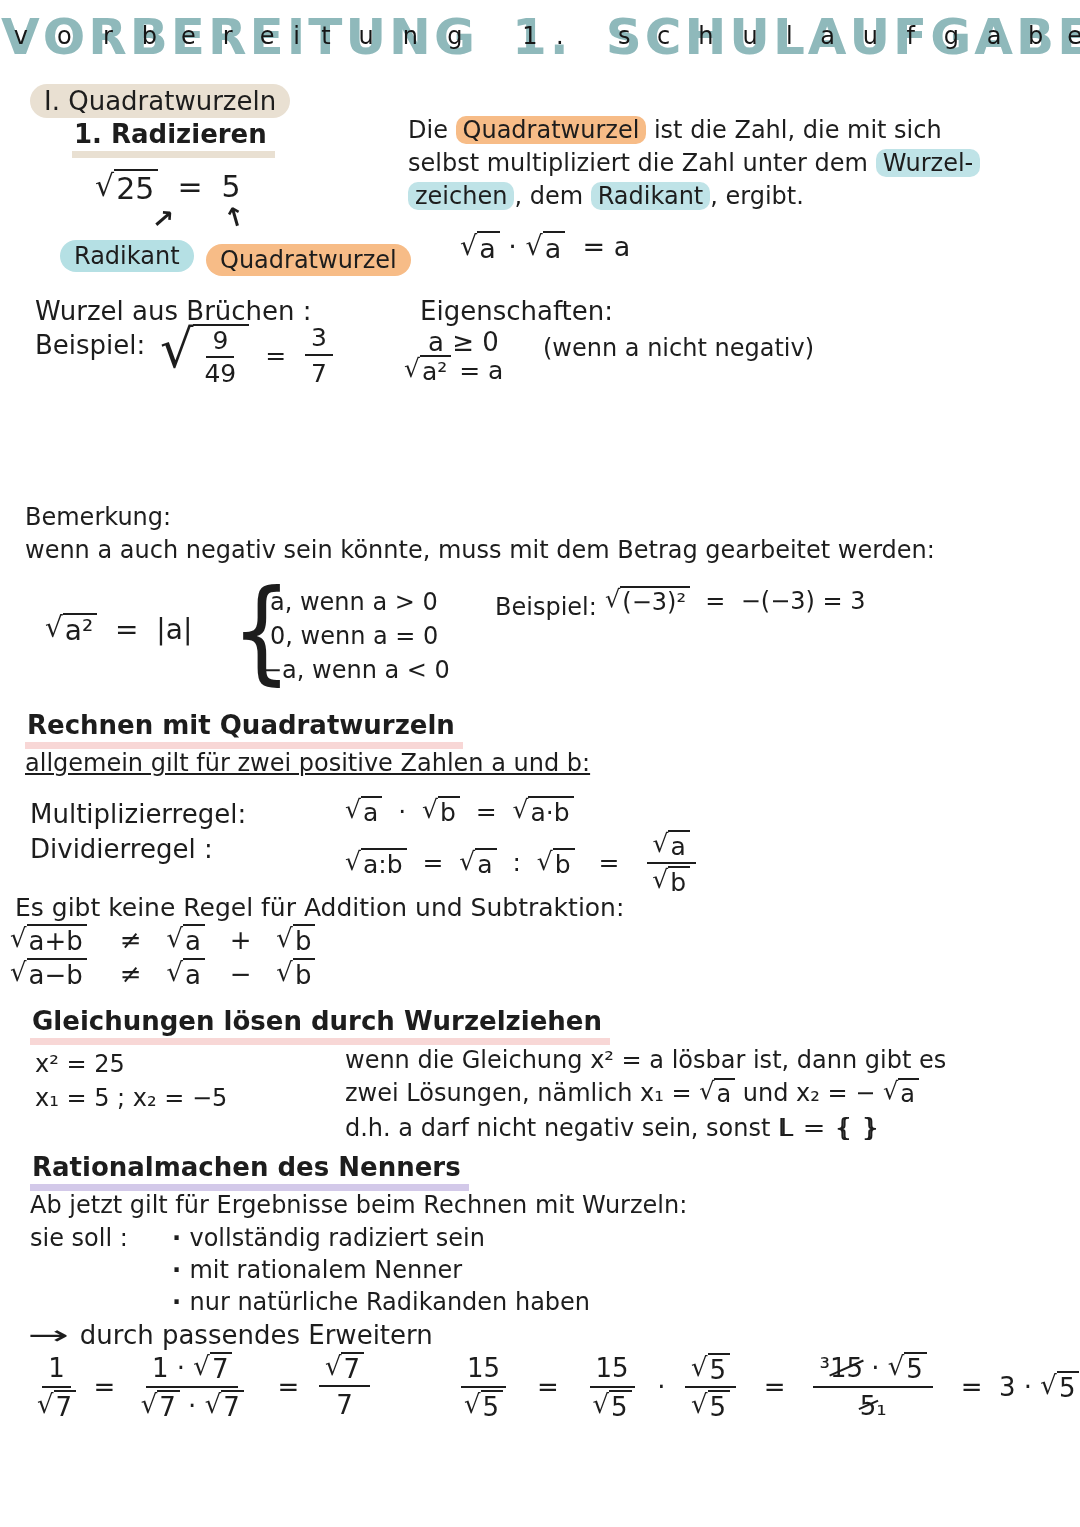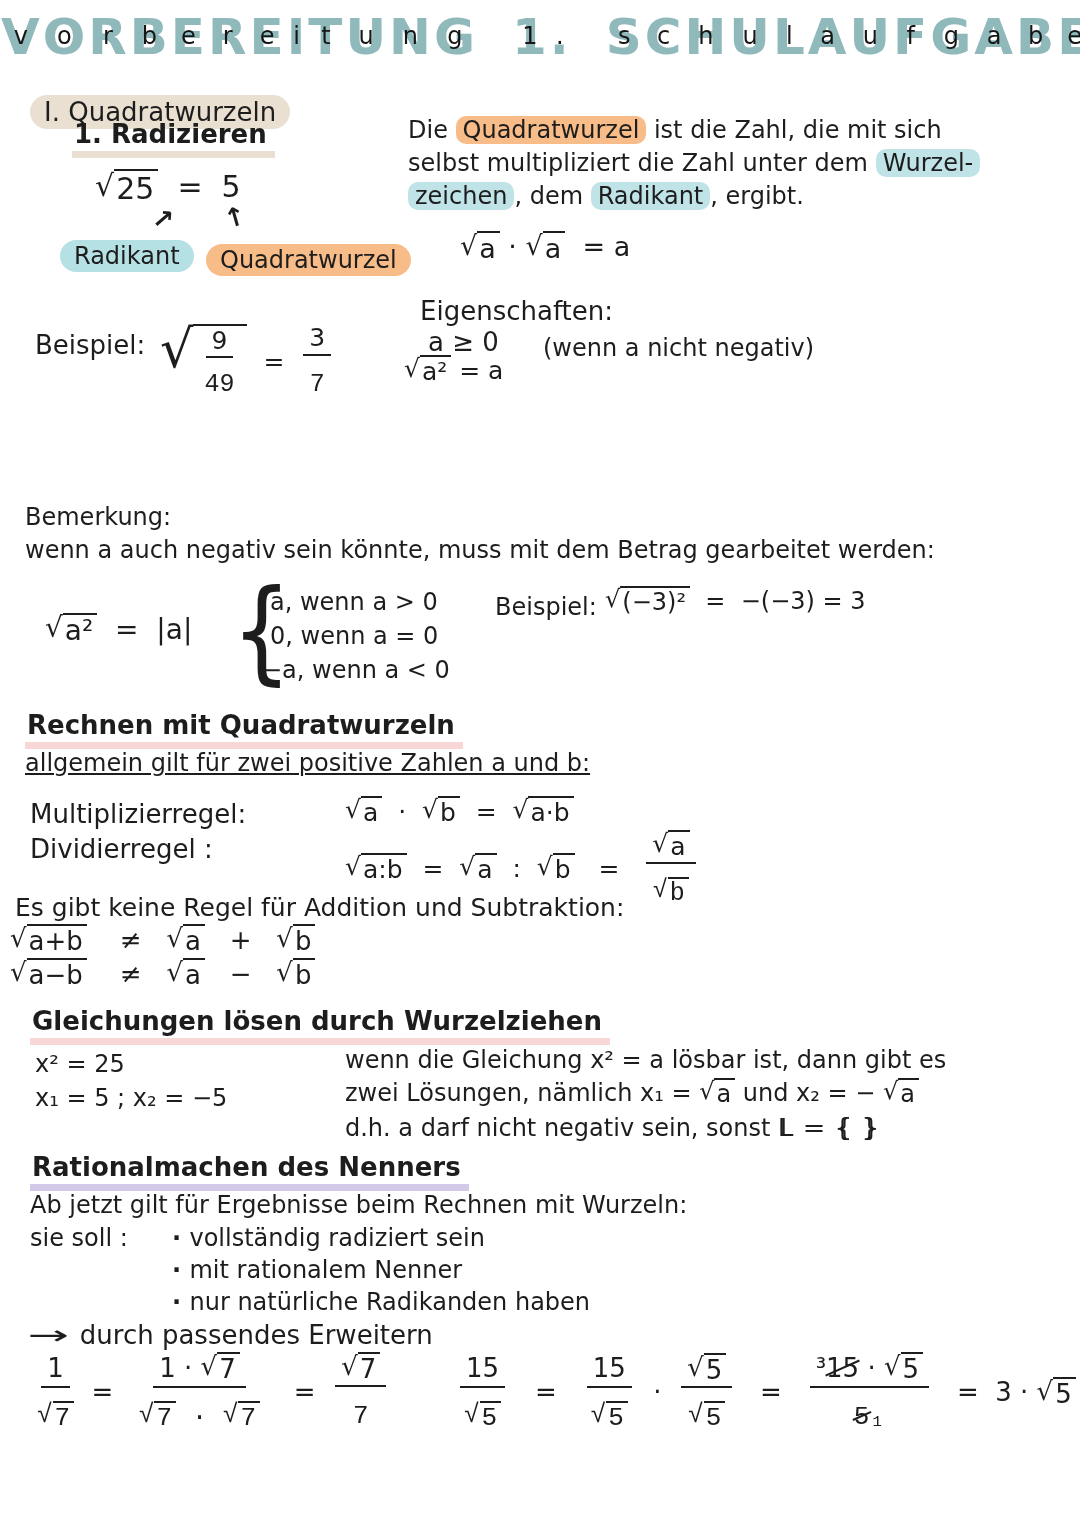--- a/index.html
+++ b/index.html
@@ -7,39 +7,39 @@
         font-family:"DejaVu Sans",sans-serif;color:#1d1d1d;}
   .abs{position:absolute;}
   .title-row{position:absolute;top:8px;left:0;width:100%;text-align:center;white-space:nowrap;}
   .bub{position:relative;display:inline-block;margin:0 1px;}
   .bub .big{font-size:50px;font-weight:bold;color:#8fb9bb;letter-spacing:1px;}
   .bub .sm{position:absolute;left:50%;top:50%;transform:translate(-50%,-54%);font-size:24px;color:#161616;font-weight:normal;}
   .tsp{display:inline-block;width:34px;}
   .h{font-size:26px;}
   .t{font-size:24px;}
   .pill{display:inline-block;border-radius:18px;padding:2px 14px;}
-  .pill-beige{background:#e9e0d2;margin-top:11px;}
+  .pill-beige{background:#e9e0d2;}
   .pill-blue{background:#b5e0e4;}
   .pill-orange{background:#f7bc87;}
   .ul{display:inline-block;padding:0 8px 2px 2px;border-bottom:7px solid;font-weight:bold;}
   .ul-beige{border-color:#e9e0d2;}
   .ul-pink{border-color:#f8d7d6;}
   .ul-lav{border-color:#d3c9e9;}
   .ihl{border-radius:10px;padding:0 7px;}
   .ihl-orange{background:#f7bc87;}
   .ihl-blue{background:#bfe3e7;}
   .math{display:inline-flex;align-items:center;white-space:pre;line-height:1.25;}
   .sqrt{display:inline-flex;align-items:flex-start;}
   .sqrt>.sym{line-height:1.1;}
   .sqrt>.rad{border-top:2.5px solid currentColor;padding:1px 4px 0 2px;line-height:1.1;
              display:inline-flex;flex-direction:row;align-items:center;white-space:pre;}
   .sqrt.tall>.sym{font-size:2.1em;line-height:.95;}
   .frac{display:inline-flex;flex-direction:column;align-items:center;margin:0 3px;vertical-align:middle;}
   .frac>.num{border-bottom:2.5px solid currentColor;padding:0 6px 1px;display:inline-flex;flex-direction:row;align-items:center;justify-content:center;white-space:pre;}
-  .frac>.den{padding:13px 6px 0;display:inline-flex;flex-direction:row;align-items:center;justify-content:center;white-space:pre;font-family:Liberation Mono, monospace;}
+  .frac>.den{padding:2px 6px 0;display:inline-flex;flex-direction:row;align-items:center;justify-content:center;white-space:pre;}
   .cancel{position:relative;display:inline-block;}
   .cancel:after{content:"";position:absolute;left:-2px;right:-2px;top:46%;border-top:2.5px solid currentColor;transform:rotate(-24deg);}
   .ptr{position:absolute;font-size:26px;font-weight:bold;}
   .brace{position:absolute;font-size:112px;line-height:1;transform:scaleX(.85);font-weight:normal;}
   .dbl{text-shadow:2px 0 0 currentColor;letter-spacing:2px;}
   .longarrow{display:inline-block;transform:scaleX(1.9);transform-origin:left center;margin-right:30px;font-size:26px;}
   .bullet:before{content:"·  ";font-weight:bold;}
 </style>
 </head>
 <body>
@@ -53,20 +53,21 @@
 
   <div class="abs math" style="left:95px;top:168px;font-size:30px;"><span class="sqrt"><span class="sym">√</span><span class="rad">25</span></span>  =  5</div>
   <div class="ptr" style="left:152px;top:204px;transform:rotate(4deg);">↗</div>
   <div class="ptr" style="left:224px;top:202px;transform:rotate(-16deg);">↑</div>
   <div class="abs pill pill-blue t" style="left:60px;top:240px;">Radikant</div>
   <div class="abs pill pill-orange t" style="left:206px;top:244px;">Quadratwurzel</div>
 
   <div class="abs t" style="left:408px;top:114px;width:660px;line-height:33px;"><span>Die </span><span class="ihl ihl-orange">Quadratwurzel</span><span> ist die Zahl, die mit sich</span><br><span>selbst multipliziert die Zahl unter dem </span><span class="ihl ihl-blue">Wurzel-</span><br><span class="ihl ihl-blue">zeichen</span><span>, dem </span><span class="ihl ihl-blue">Radikant</span><span>, ergibt.</span></div>
   <div class="abs math" style="left:460px;top:230px;font-size:27px;"><span class="sqrt"><span class="sym">√</span><span class="rad">a</span></span> · <span class="sqrt"><span class="sym">√</span><span class="rad">a</span></span>  = a</div>
 
+  <div class="abs h" style="left:35px;top:296px;">Wurzel aus Brüchen :</div>
   <div class="abs h" style="left:35px;top:330px;">Beispiel:</div>
   <div class="abs math" style="left:160px;top:322px;font-size:25px;"><span class="sqrt tall"><span class="sym">√</span><span class="rad"><span class="frac"><span class="num">9</span><span class="den">49</span></span></span></span>  =  <span class="frac"><span class="num">3</span><span class="den">7</span></span></div>
 
   <div class="abs h" style="left:420px;top:296px;">Eigenschaften:</div>
   <div class="abs h" style="left:428px;top:327px;">a ≥ 0</div>
   <div class="abs t" style="left:543px;top:334px;">(wenn a nicht negativ)</div>
   <div class="abs math" style="left:404px;top:355px;font-size:25px;"><span class="sqrt"><span class="sym">√</span><span class="rad">a²</span></span> = a</div>
 
 
   <div class="abs t" style="left:25px;top:503px;">Bemerkung:</div>

